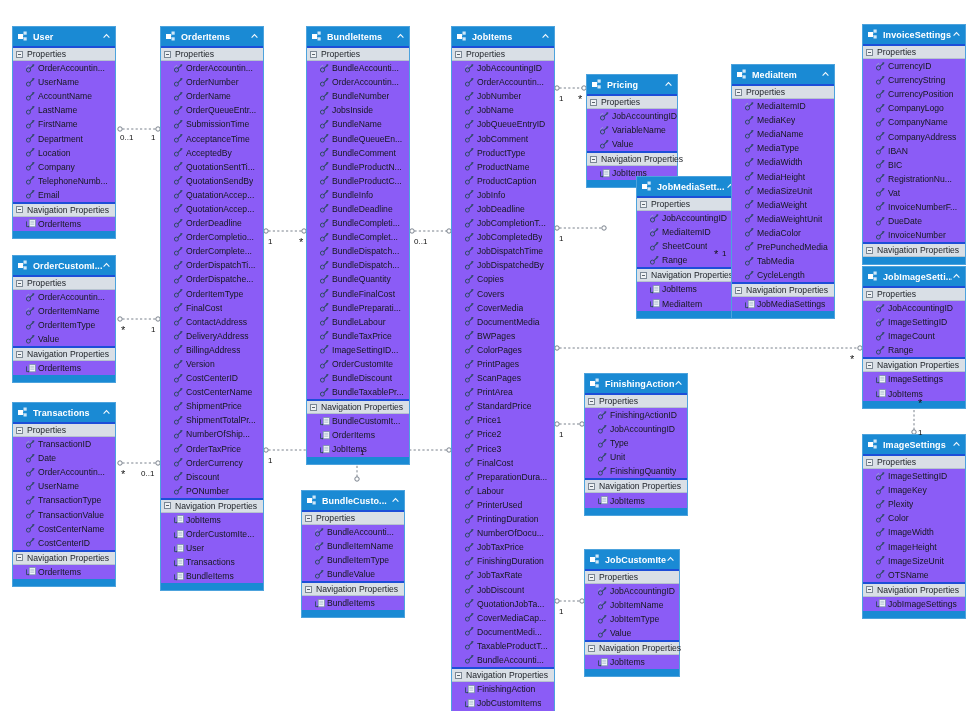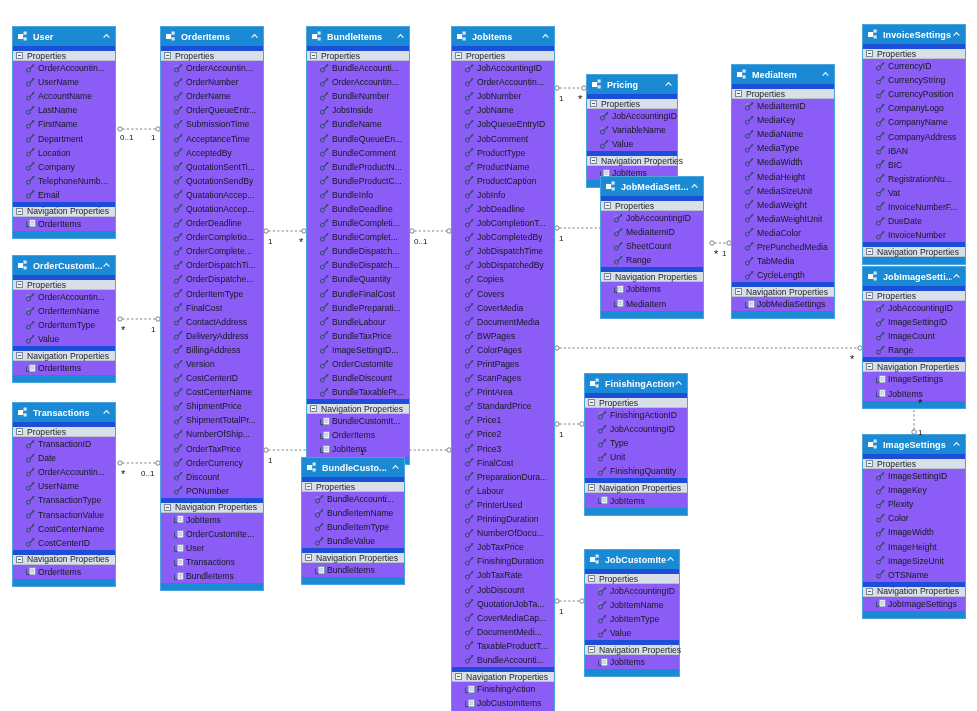--- a/index.html
+++ b/index.html
@@ -32,21 +32,21 @@
     letter-spacing: 0.1px;
     white-space: nowrap;
     overflow: hidden;
   }
   .ent-header .ttl { flex: 1 1 auto; overflow:hidden; text-overflow: clip; white-space: nowrap; }
   .ent-icon { width: 11px; height: 11px; margin-right: 4px; flex: 0 0 auto; display:block; }
   .chev { flex: 0 0 auto; width: 9px; height:9px; opacity: .95; }
 
   .grp {
     background: #d9dfe6;
-    border-top: 5px solid #1d4ed8;
+    border-top: 2px solid #1d4ed8;
     border-bottom: 1px solid #b6c3cf;
     font-size: 8.6px;
     color: #20242a;
     height: 15px;
     display: flex;
     align-items: center;
     padding-left: 3px;
     white-space: nowrap;
   }
   .grp .expander {
@@ -1050,21 +1050,21 @@
                 <path d="M4.3 2.3 H8.3 M4.3 3.8 H8.3 M4.3 5.3 H8.3" stroke="#9fb5c7" stroke-width="0.7"></path>
                 <path d="M0.5 2.4 L0.5 7.6 L3.0 7.6" fill="none" stroke="#2f4a63" stroke-width="0.9"></path>
                 <path d="M2.2 6.5 L3.4 7.6 L2.2 8.6" fill="#2f4a63"></path>
               </svg></span>
             <span class="plab">JobItems</span>
           </div>
         </div>
 
     <div class="ent-foot"></div>
   </div>
-      <div class="entity" style="left: 301px; top: 457px; width: 104px;">
+      <div class="entity" style="left: 301px; top: 490px; width: 104px;">
     <div class="ent-header">
       <span class="ent-icon">
         <svg viewBox="0 0 11 11" width="11" height="11">
           <rect x="0.5" y="3.5" width="4" height="4" fill="#ffffff" stroke="#ffffff"></rect>
           <rect x="5.5" y="0.5" width="3.2" height="3.2" fill="#cfe7f8"></rect>
           <rect x="5.5" y="6.3" width="3.2" height="3.2" fill="#cfe7f8"></rect>
           <path d="M4.5 4.2 H5.4 M4.5 6.8 H5.4" stroke="#ffffff" stroke-width="0.9"></path>
         </svg>
       </span>
       <span class="ttl">BundleCusto...</span>
@@ -1593,21 +1593,21 @@
                 <path d="M4.3 2.3 H8.3 M4.3 3.8 H8.3 M4.3 5.3 H8.3" stroke="#9fb5c7" stroke-width="0.7"></path>
                 <path d="M0.5 2.4 L0.5 7.6 L3.0 7.6" fill="none" stroke="#2f4a63" stroke-width="0.9"></path>
                 <path d="M2.2 6.5 L3.4 7.6 L2.2 8.6" fill="#2f4a63"></path>
               </svg></span>
             <span class="plab">JobItems</span>
           </div>
         </div>
 
     <div class="ent-foot"></div>
   </div>
-      <div class="entity" style="left: 600px; top: 176px; width: 104px;">
+      <div class="entity" style="left: 636px; top: 176px; width: 104px;">
     <div class="ent-header">
       <span class="ent-icon">
         <svg viewBox="0 0 11 11" width="11" height="11">
           <rect x="0.5" y="3.5" width="4" height="4" fill="#ffffff" stroke="#ffffff"></rect>
           <rect x="5.5" y="0.5" width="3.2" height="3.2" fill="#cfe7f8"></rect>
           <rect x="5.5" y="6.3" width="3.2" height="3.2" fill="#cfe7f8"></rect>
           <path d="M4.5 4.2 H5.4 M4.5 6.8 H5.4" stroke="#ffffff" stroke-width="0.9"></path>
         </svg>
       </span>
       <span class="ttl">JobMediaSett...</span>

